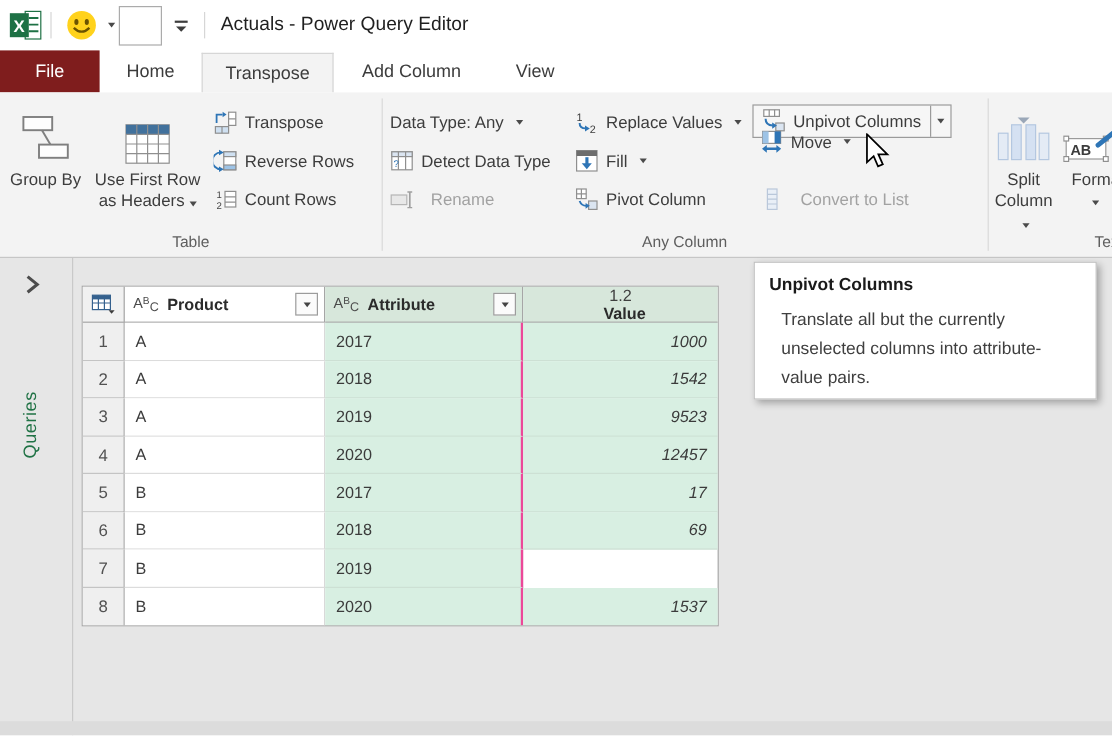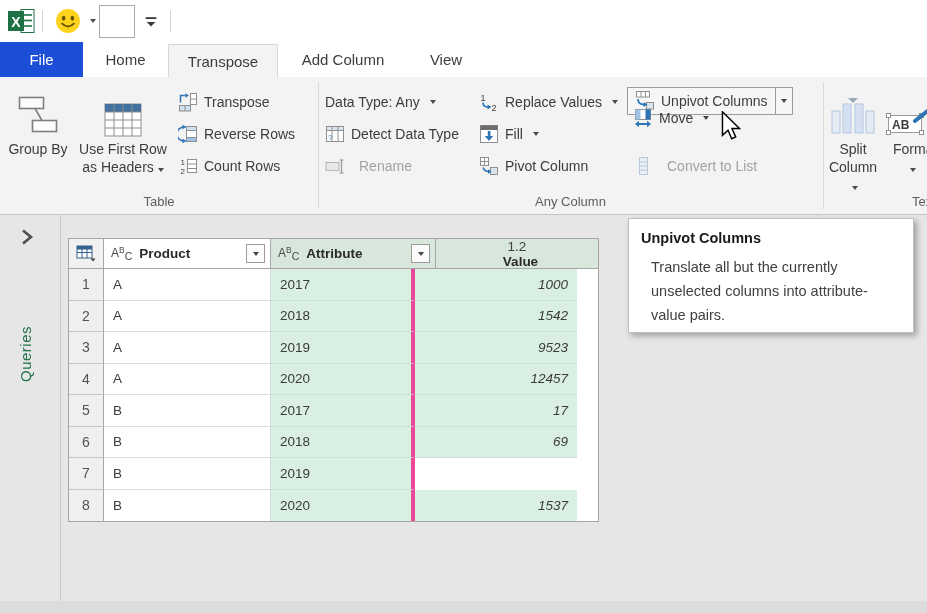--- a/index.html
+++ b/index.html
@@ -12,21 +12,21 @@
   .titlebar { position:absolute; left:0; top:0; width:927px; height:42px; background:#fff; }
   .tb-item { position:absolute; display:flex; align-items:center; justify-content:center; }
   .tb-sep { position:absolute; top:10px; width:1px; height:22px; background:#d6d6d6; }
   .blank-btn { left:99px; top:5px; width:36px; height:33px; background:#fff; border:1px solid #ababab; }
   .title-text { position:absolute; left:184px; top:0; height:42px; display:flex; align-items:center;
     font-size:16px; color:#1f1f1f; white-space:nowrap; }
   
   .tabbar { position:absolute; left:0; top:42px; width:927px; height:35px; background:#fff; }
   .tab { position:absolute; top:0; height:35px; display:flex; align-items:center; justify-content:center;
     font-size:15px; color:#3c3c3c; cursor:default; }
-  .tab-file { left:0; width:83px; background:#1d4ed8; color:#fff; }
+  .tab-file { left:0; width:83px; background:#7f1d1d; color:#fff; }
   .tab-home { left:83px; width:85px; }
   .tab-transform { left:168px; width:110px; margin-top:2px; height:33px;
     background:#f3f3f3; border:1px solid #d6d6d6; border-bottom:none; }
   .tab-addcol { left:278px; width:130px; }
   .tab-view { left:408px; width:76px; }
   
   .ribbon { position:absolute; left:0; top:77px; width:927px; height:138px;
     background:#f3f3f3; border-bottom:1px solid #c6c6c6; }
   .rb-sep { position:absolute; top:5px; width:1px; height:127px; background:#d9d9d9; }
   .grp-label { position:absolute; top:117px; font-size:13px; color:#5e5e5e; text-align:center; white-space:nowrap; }
@@ -54,22 +54,22 @@
   .bottom-strip { position:absolute; left:0; top:601px; width:927px; height:12px; background:#dcdcdc; }
   
   .pq-table { position:absolute; left:68px; top:238px; width:531px; border:1px solid #a6a6a6; background:#fff; }
   .t-row { display:flex; height:31.5px; }
   .h-row { height:30px; }
   .cell { display:flex; align-items:center; overflow:hidden; }
   .c-num { width:35px; justify-content:center; background:#efefef; color:#525252; font-size:14px;
     border-right:1px solid #a6a6a6; border-bottom:1px solid #c4c4c4; }
   .c-prod { width:167px; padding-left:9px; background:#fff; font-size:13.5px; color:#3b3b3b;
     border-right:1px solid #d9d9d9; border-bottom:1px solid #dcdcdc; }
-  .c-attr { width:144px; padding-left:9px; background:#d8efe2; font-size:13.5px; color:#3b3b3b;
-    border-right:4px solid #ec4899; border-bottom:1px solid #cde0d4; }
+  .c-attr { width:165px; padding-left:9px; background:#d8efe2; font-size:13.5px; color:#3b3b3b;
+    border-right:2px solid #ec4899; border-bottom:1px solid #cde0d4; }
   .c-val { width:162px; padding-right:9px; justify-content:flex-end; background:#d8efe2;
     font-size:13.5px; color:#3b3b3b; font-style:italic; border-bottom:1px solid #cde0d4; }
   .t-row:last-child .cell { border-bottom:none; }
   .hcell { font-weight:bold; font-size:13.5px; color:#2b2b2b; border-bottom:1px solid #a6a6a6 !important; }
   .h-corner { width:35px; justify-content:center; background:#f1f1f1; border-right:1px solid #a6a6a6; position:relative; }
   .h-prod { width:167px; background:#fff; border-right:1px solid #a6a6a6; padding-left:7px; }
   .h-attr { width:165px; background:#d7e7db; border-right:1px solid #a6a6a6; padding-left:7px; }
   .h-val  { width:162px; background:#d7e7db; padding-left:7px;flex-direction:column; }
   .type-badge { display:inline-flex; align-items:flex-start; margin-right:7px; color:#4a4a4a; font-weight:normal; }
   .type-badge .g1 { font-size:12px; }
@@ -114,20 +114,21 @@
     </div>
     <span class="caret" style="position:absolute; left:86px; top:19px;"></span>
     <div class="tb-item blank-btn"></div>
     <div class="tb-item" style="left:144px; top:15px;">
       <svg width="14" height="13" viewBox="0 0 13 12">
         <rect x="1.5" y="2" width="10" height="1.7" fill="#3d3d3d"></rect>
         <path d="M2.5,6.5 h8 l-4,4.2 z" fill="#3d3d3d"></path>
       </svg>
     </div>
     <div class="tb-sep" style="left:170px;"></div>
+    <div class="title-text">Actuals - Power Query Editor</div>
   </div>
 
   <div class="tabbar">
     <div class="tab tab-file">File</div>
     <div class="tab tab-home">Home</div>
     <div class="tab tab-transform">Transpose</div>
     <div class="tab tab-addcol">Add Column</div>
     <div class="tab tab-view">View</div>
   </div>
 

